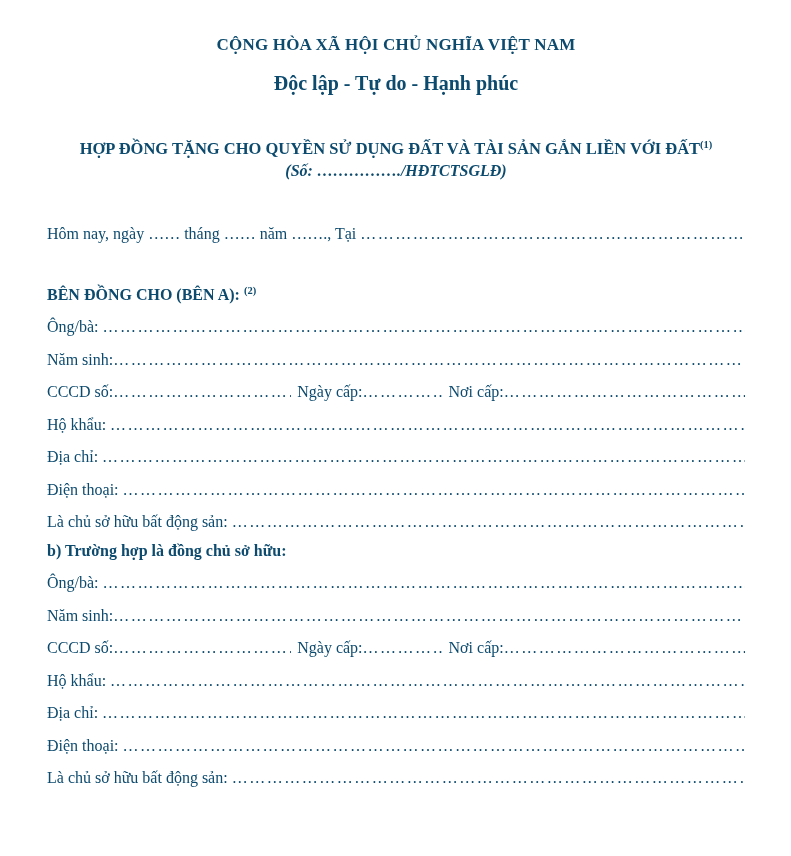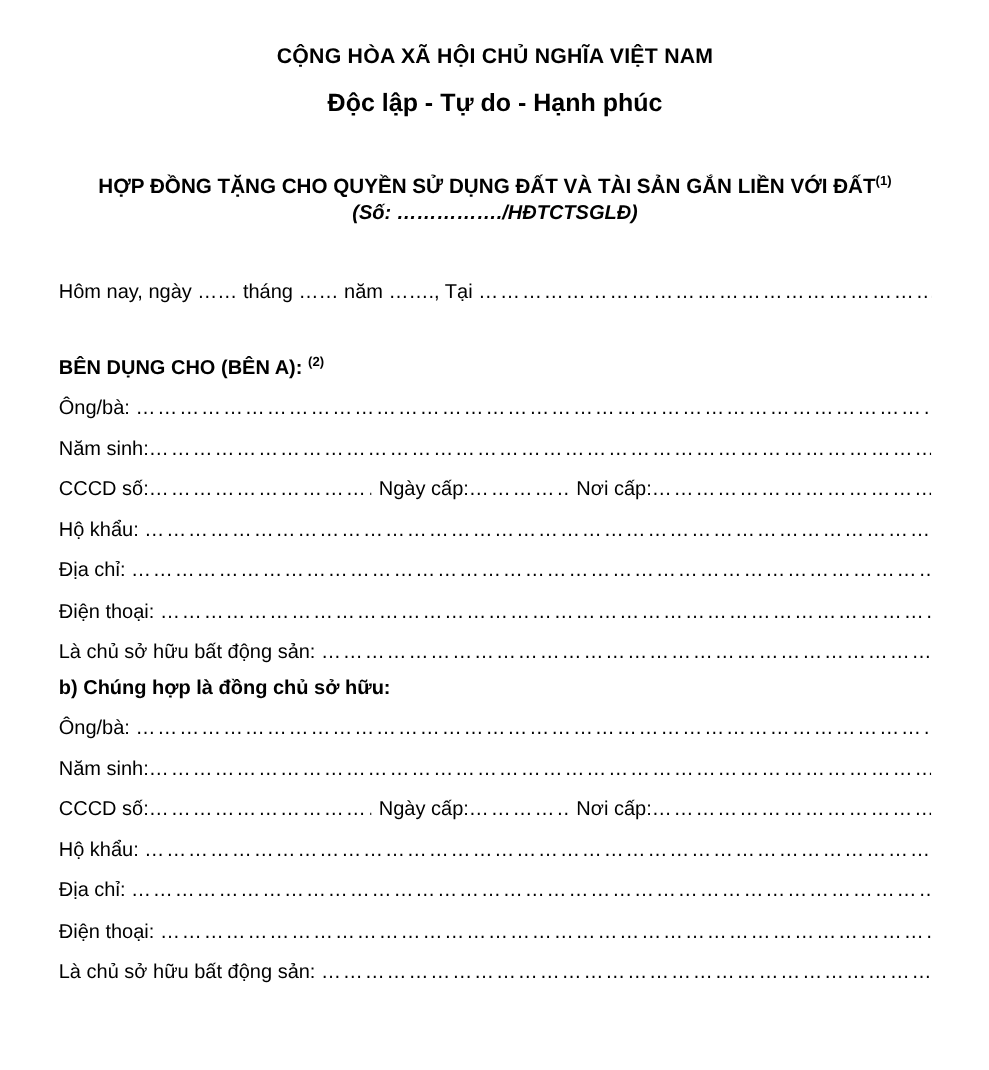--- a/index.html
+++ b/index.html
@@ -1,21 +1,21 @@
 <!DOCTYPE html>
 <html><head>
 <meta charset="utf-8">
 <style>
   * { margin:0; padding:0; box-sizing:border-box; }
   html, body { background:#ffffff; }
   .page {
     position:relative;
     width:791px; height:856px;
-    background:#ffffff; color:#000000;
-    font-family:Liberation Sans, sans-serif;
+    background:#ffffff; color:#0c4a6e;
+    font-family:Liberation Serif, serif;
     font-size:16px;
     padding:0 46px 0 47px;
     overflow:hidden;
   }
   .center { text-align:center; }
   .h-national { font-weight:bold; font-size:17px; line-height:22px; margin-top:34px; letter-spacing:0.2px; }
   .h-motto    { font-weight:bold; font-size:20px; line-height:22px; margin-top:16px; }
   .doc-title  { font-weight:bold; font-size:16.5px; line-height:22px; margin-top:44px; white-space:nowrap; }
   .doc-subtitle { font-weight:bold; font-style:italic; font-size:16px; line-height:22px;text-align:center; }
   sup { font-size:10.5px; line-height:0; vertical-align:6px; font-weight:bold; }
@@ -43,21 +43,21 @@
   <div class="center h-motto">Độc lập - Tự do - Hạnh phúc</div>
 
   <div class="center doc-title"><span>HỢP ĐỒNG TẶNG CHO QUYỀN SỬ DỤNG ĐẤT VÀ TÀI SẢN GẮN LIỀN VỚI ĐẤT</span><sup>(1)</sup></div>
   <div class="center doc-subtitle">(Số: ……………./HĐTCTSGLĐ)</div>
 
   <p class="row row-date">
       <span class="lbl">Hôm nay, ngày …… tháng …… năm ……., Tại </span>
       <span class="dots dots-flex">……………………………………………………………………………………………………………………………………………………………………………………………………………………………………………………………………………………</span>
     </p>
 
-  <div class="section-heading"><span>BÊN DỤNG CHO (BÊN A): </span><sup>(2)</sup></div>
+  <div class="section-heading"><span>BÊN ĐỒNG CHO (BÊN A): </span><sup>(2)</sup></div>
 
 
   <p class="row">
       <span class="lbl">Ông/bà: </span>
       <span class="dots dots-flex">……………………………………………………………………………………………………………………………………………………………………………………………………………………………………………………………………………………</span>
     </p>
   <p class="row">
       <span class="lbl">Năm sinh:</span>
       <span class="dots dots-flex">……………………………………………………………………………………………………………………………………………………………………………………………………………………………………………………………………………………</span>
     </p>
@@ -79,21 +79,21 @@
     </p>
   <p class="row">
       <span class="lbl">Điện thoại: </span>
       <span class="dots dots-flex">……………………………………………………………………………………………………………………………………………………………………………………………………………………………………………………………………………………</span>
     </p>
   <p class="row">
       <span class="lbl">Là chủ sở hữu bất động sản: </span>
       <span class="dots dots-flex">……………………………………………………………………………………………………………………………………………………………………………………………………………………………………………………………………………………</span>
     </p>
 
-  <div class="sub-heading sub-heading-b">b) Chúng hợp là đồng chủ sở hữu:</div>
+  <div class="sub-heading sub-heading-b">b) Trường hợp là đồng chủ sở hữu:</div>
 
   <p class="row">
       <span class="lbl">Ông/bà: </span>
       <span class="dots dots-flex">……………………………………………………………………………………………………………………………………………………………………………………………………………………………………………………………………………………</span>
     </p>
   <p class="row">
       <span class="lbl">Năm sinh:</span>
       <span class="dots dots-flex">……………………………………………………………………………………………………………………………………………………………………………………………………………………………………………………………………………………</span>
     </p>
   <p class="row">

